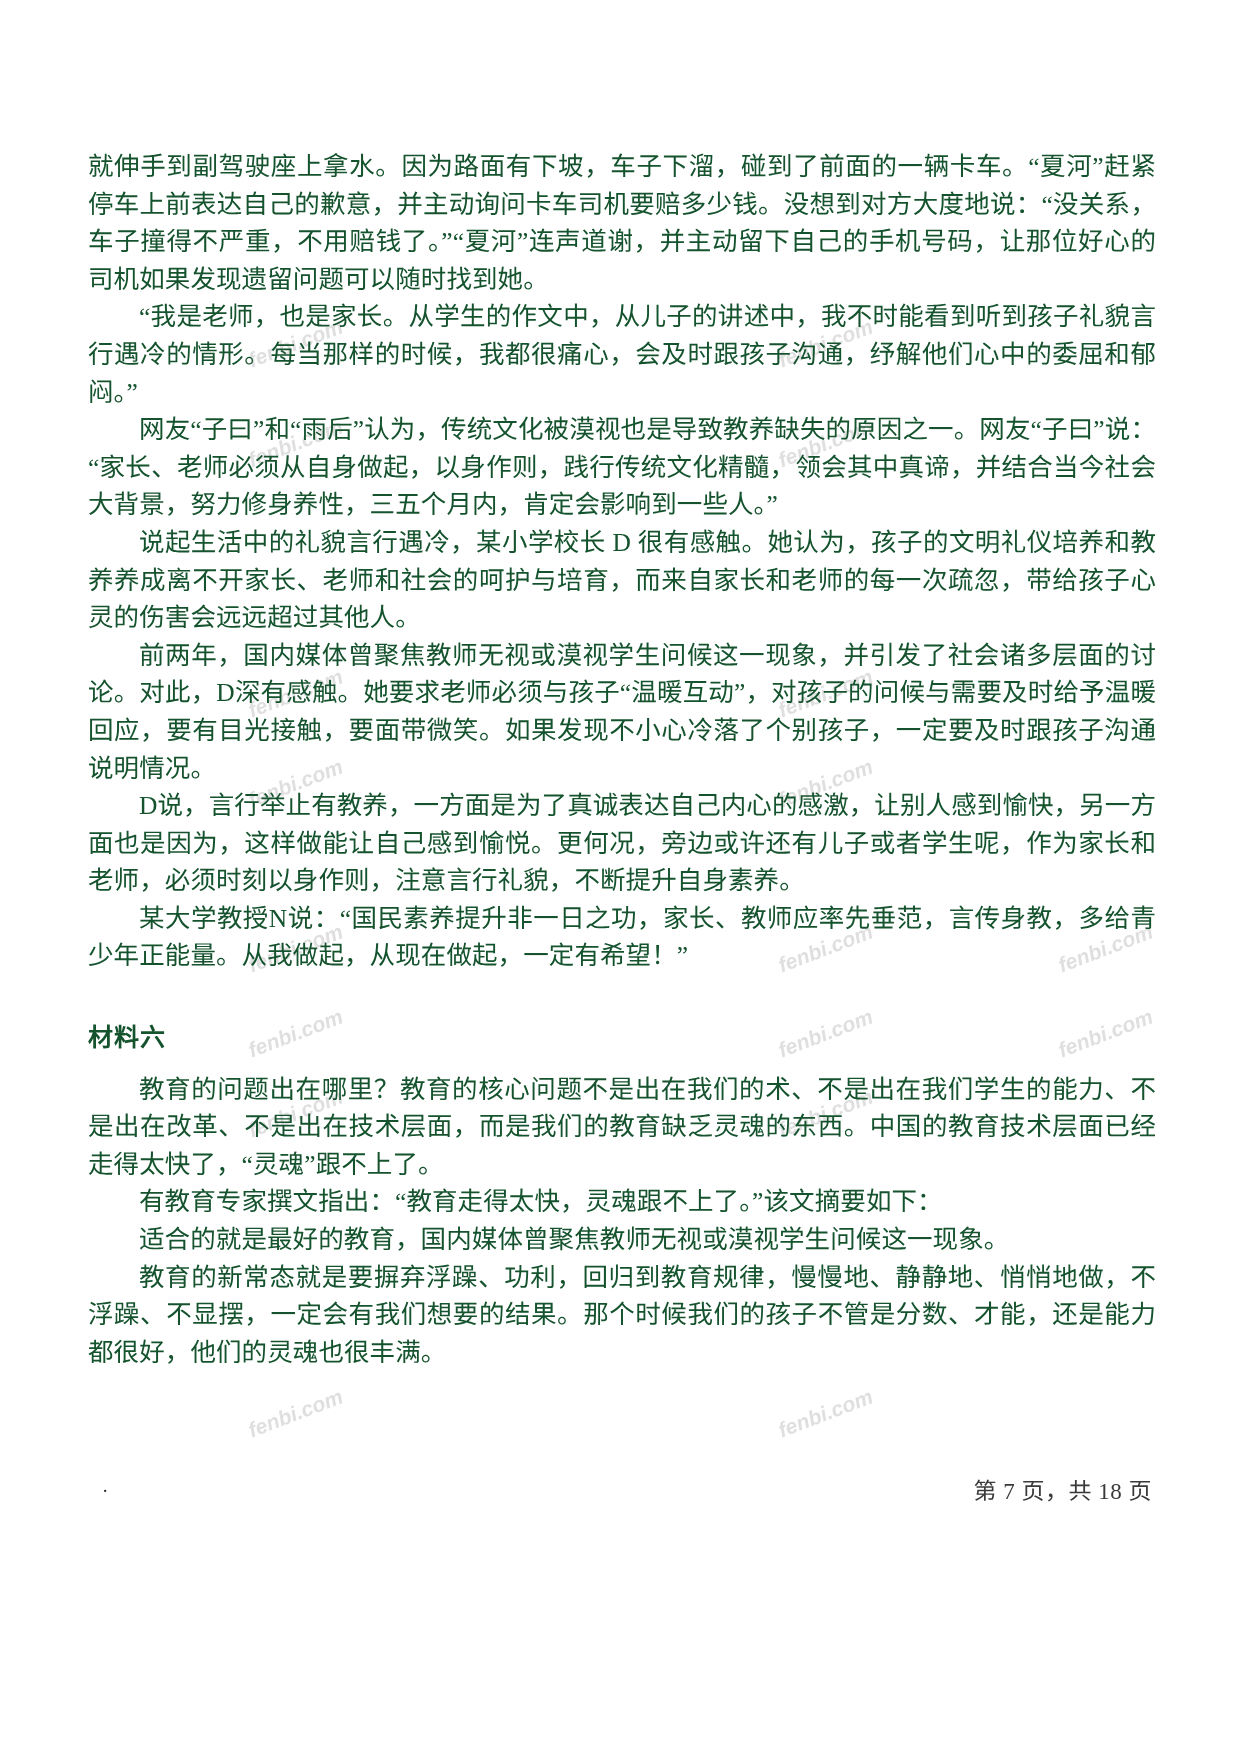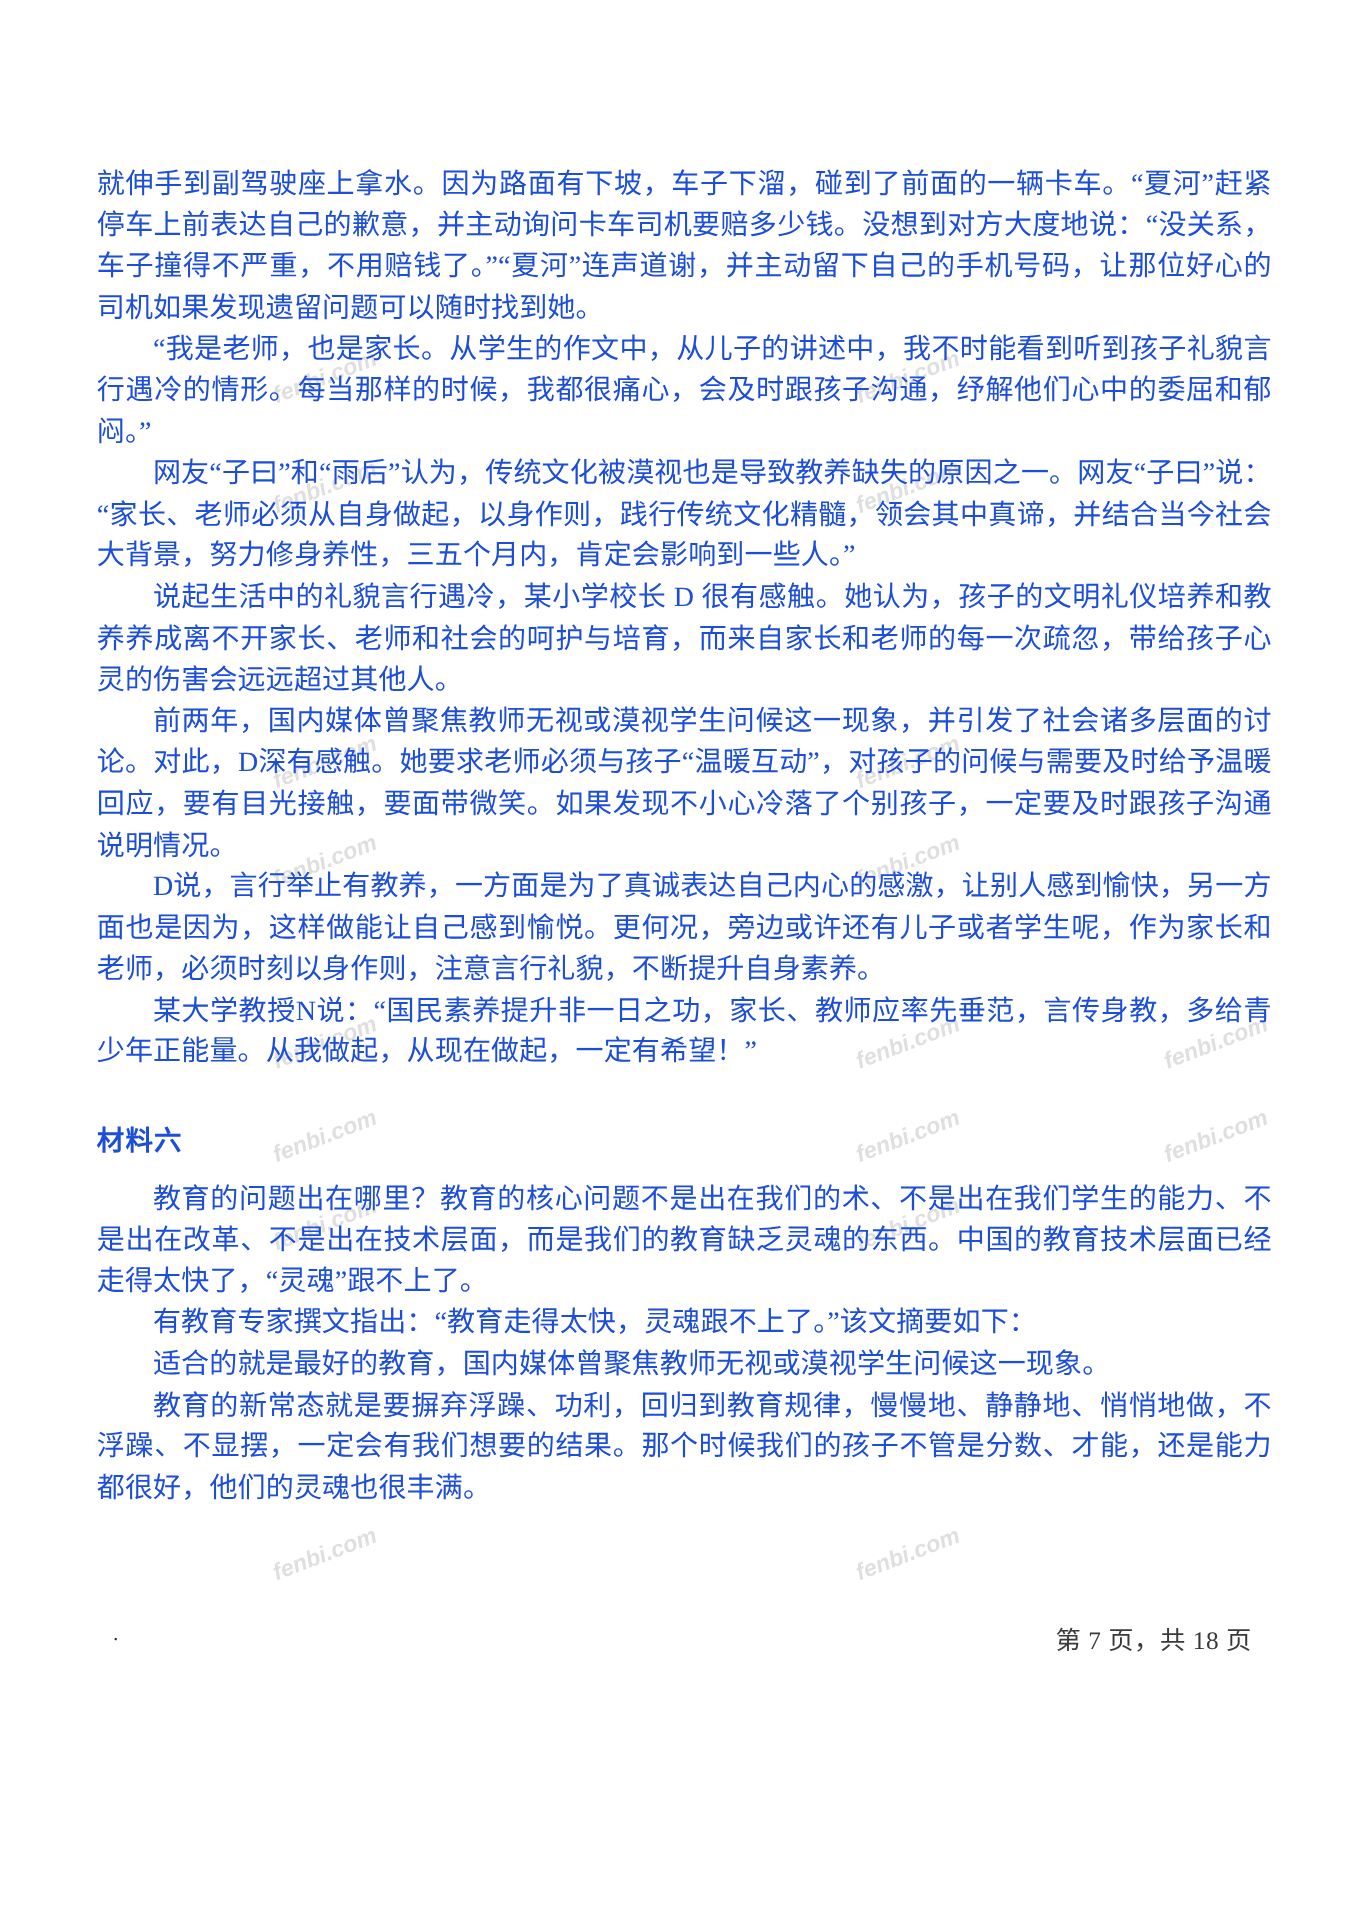--- a/index.html
+++ b/index.html
@@ -18,21 +18,21 @@
   }
   
   .content {
     position: absolute;
     left: 88px;
     top: 148px;
     width: 1068px;
     font-family: "Liberation Serif", "DejaVu Serif", serif;
     font-size: 25.5px;
     line-height: 37.6px;
-    color: #1d4ed8;
+    color: #14532d;
     text-align: justify;
     text-justify: inter-ideograph;
     z-index: 3;
   }
   .para {
     margin: 0;
     text-indent: 2em;
     letter-spacing: 0.1px;
   }
   .para.noindent {
@@ -66,21 +66,21 @@
   }
   .footer-left {
     position: absolute;
     left: 14px;
     top: 8px;
     font-size: 19px;
     color: #2a2a2a;
   }
   .footer-right {
     position: absolute;
-    right: 14px;
+    right: 0;
     top: 0;
     letter-spacing: 0.5px;
   }
   
   .wm {
     position: absolute;
     font-family: "Liberation Sans", "DejaVu Sans", sans-serif;
     font-size: 21px;
     font-style: italic;
     font-weight: bold;

